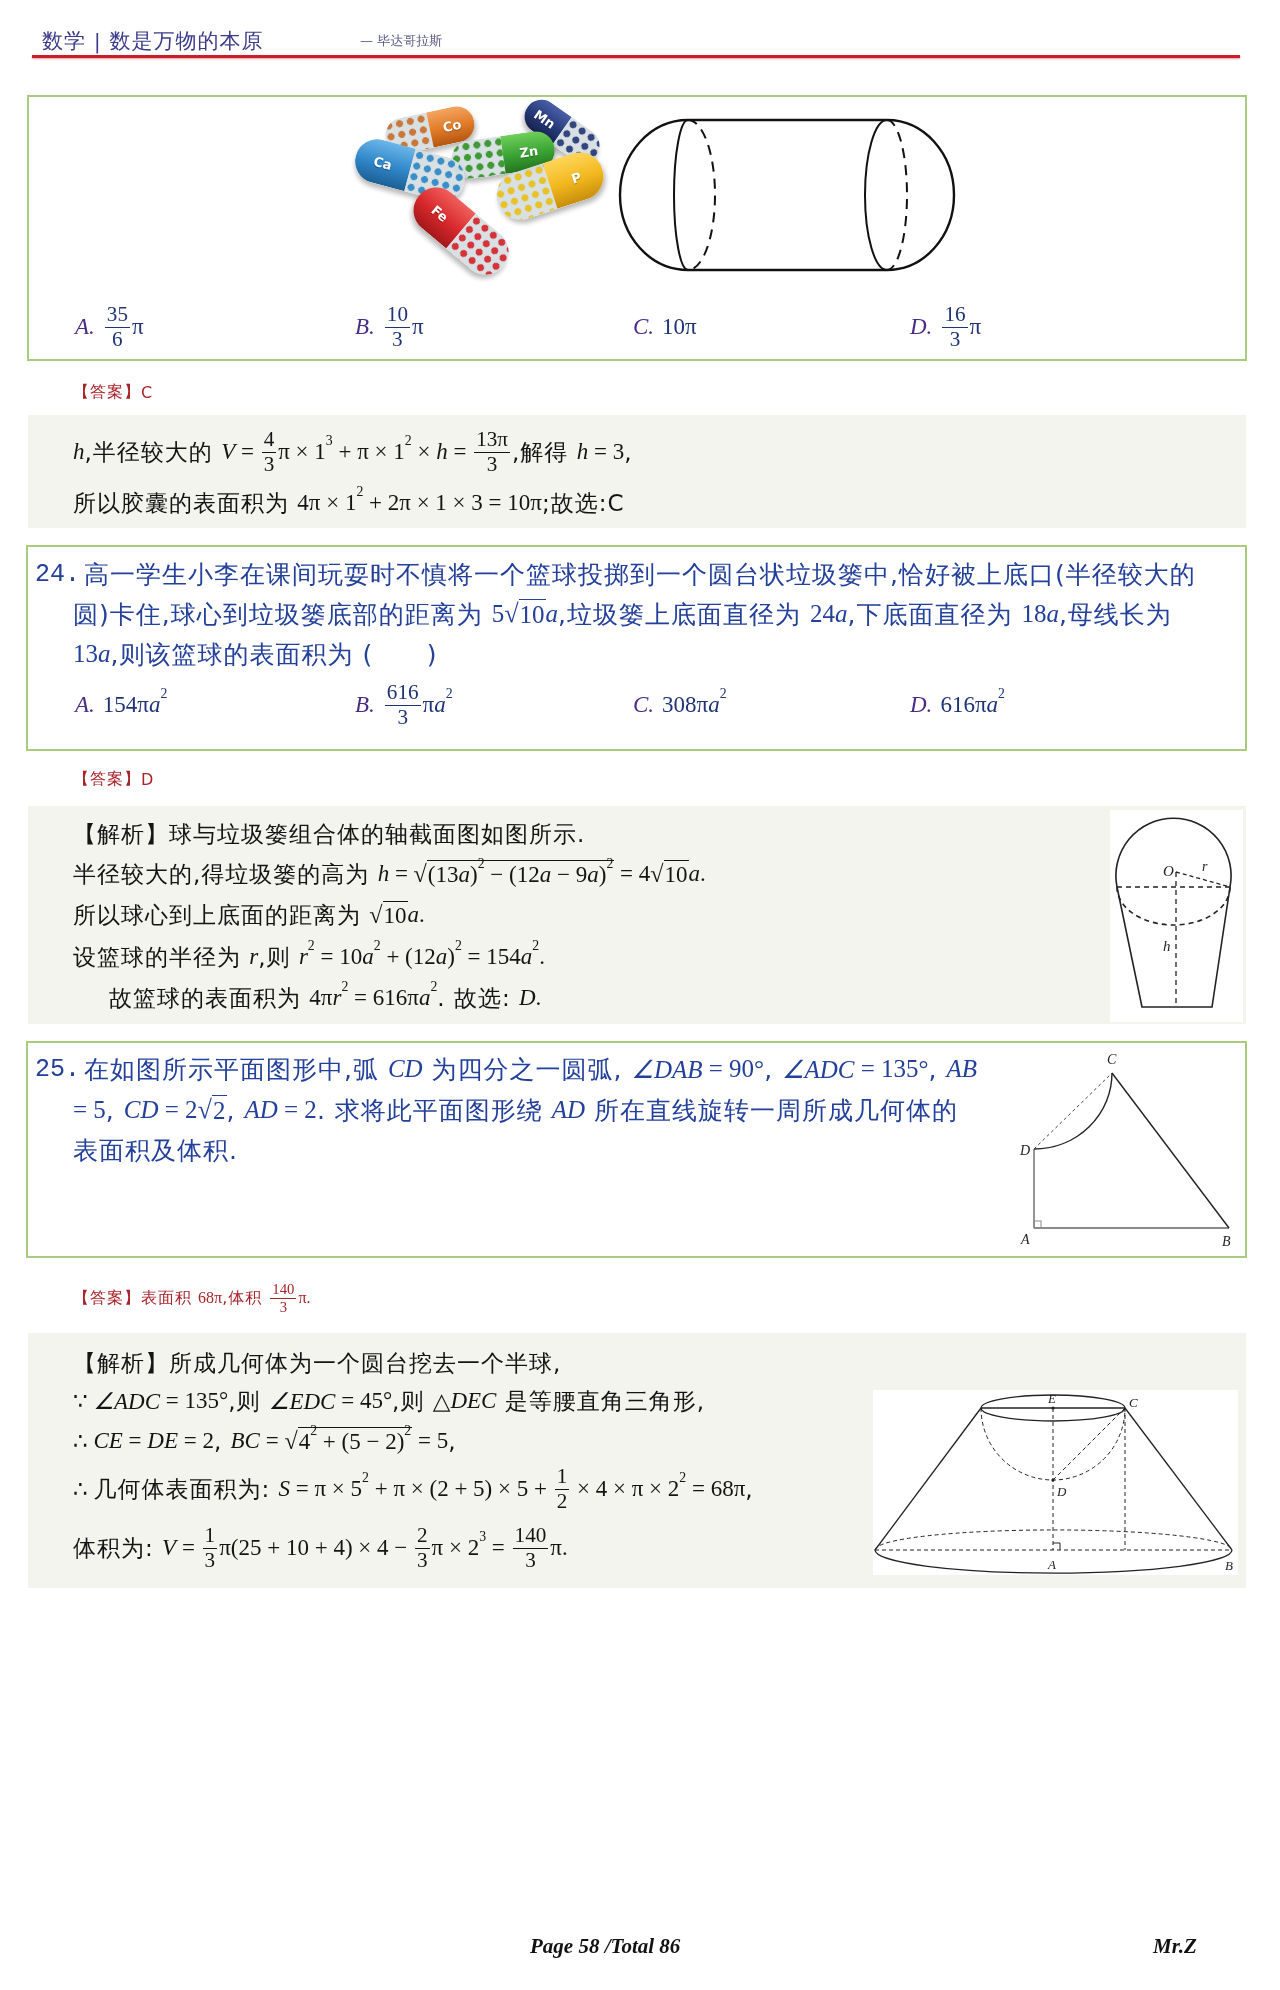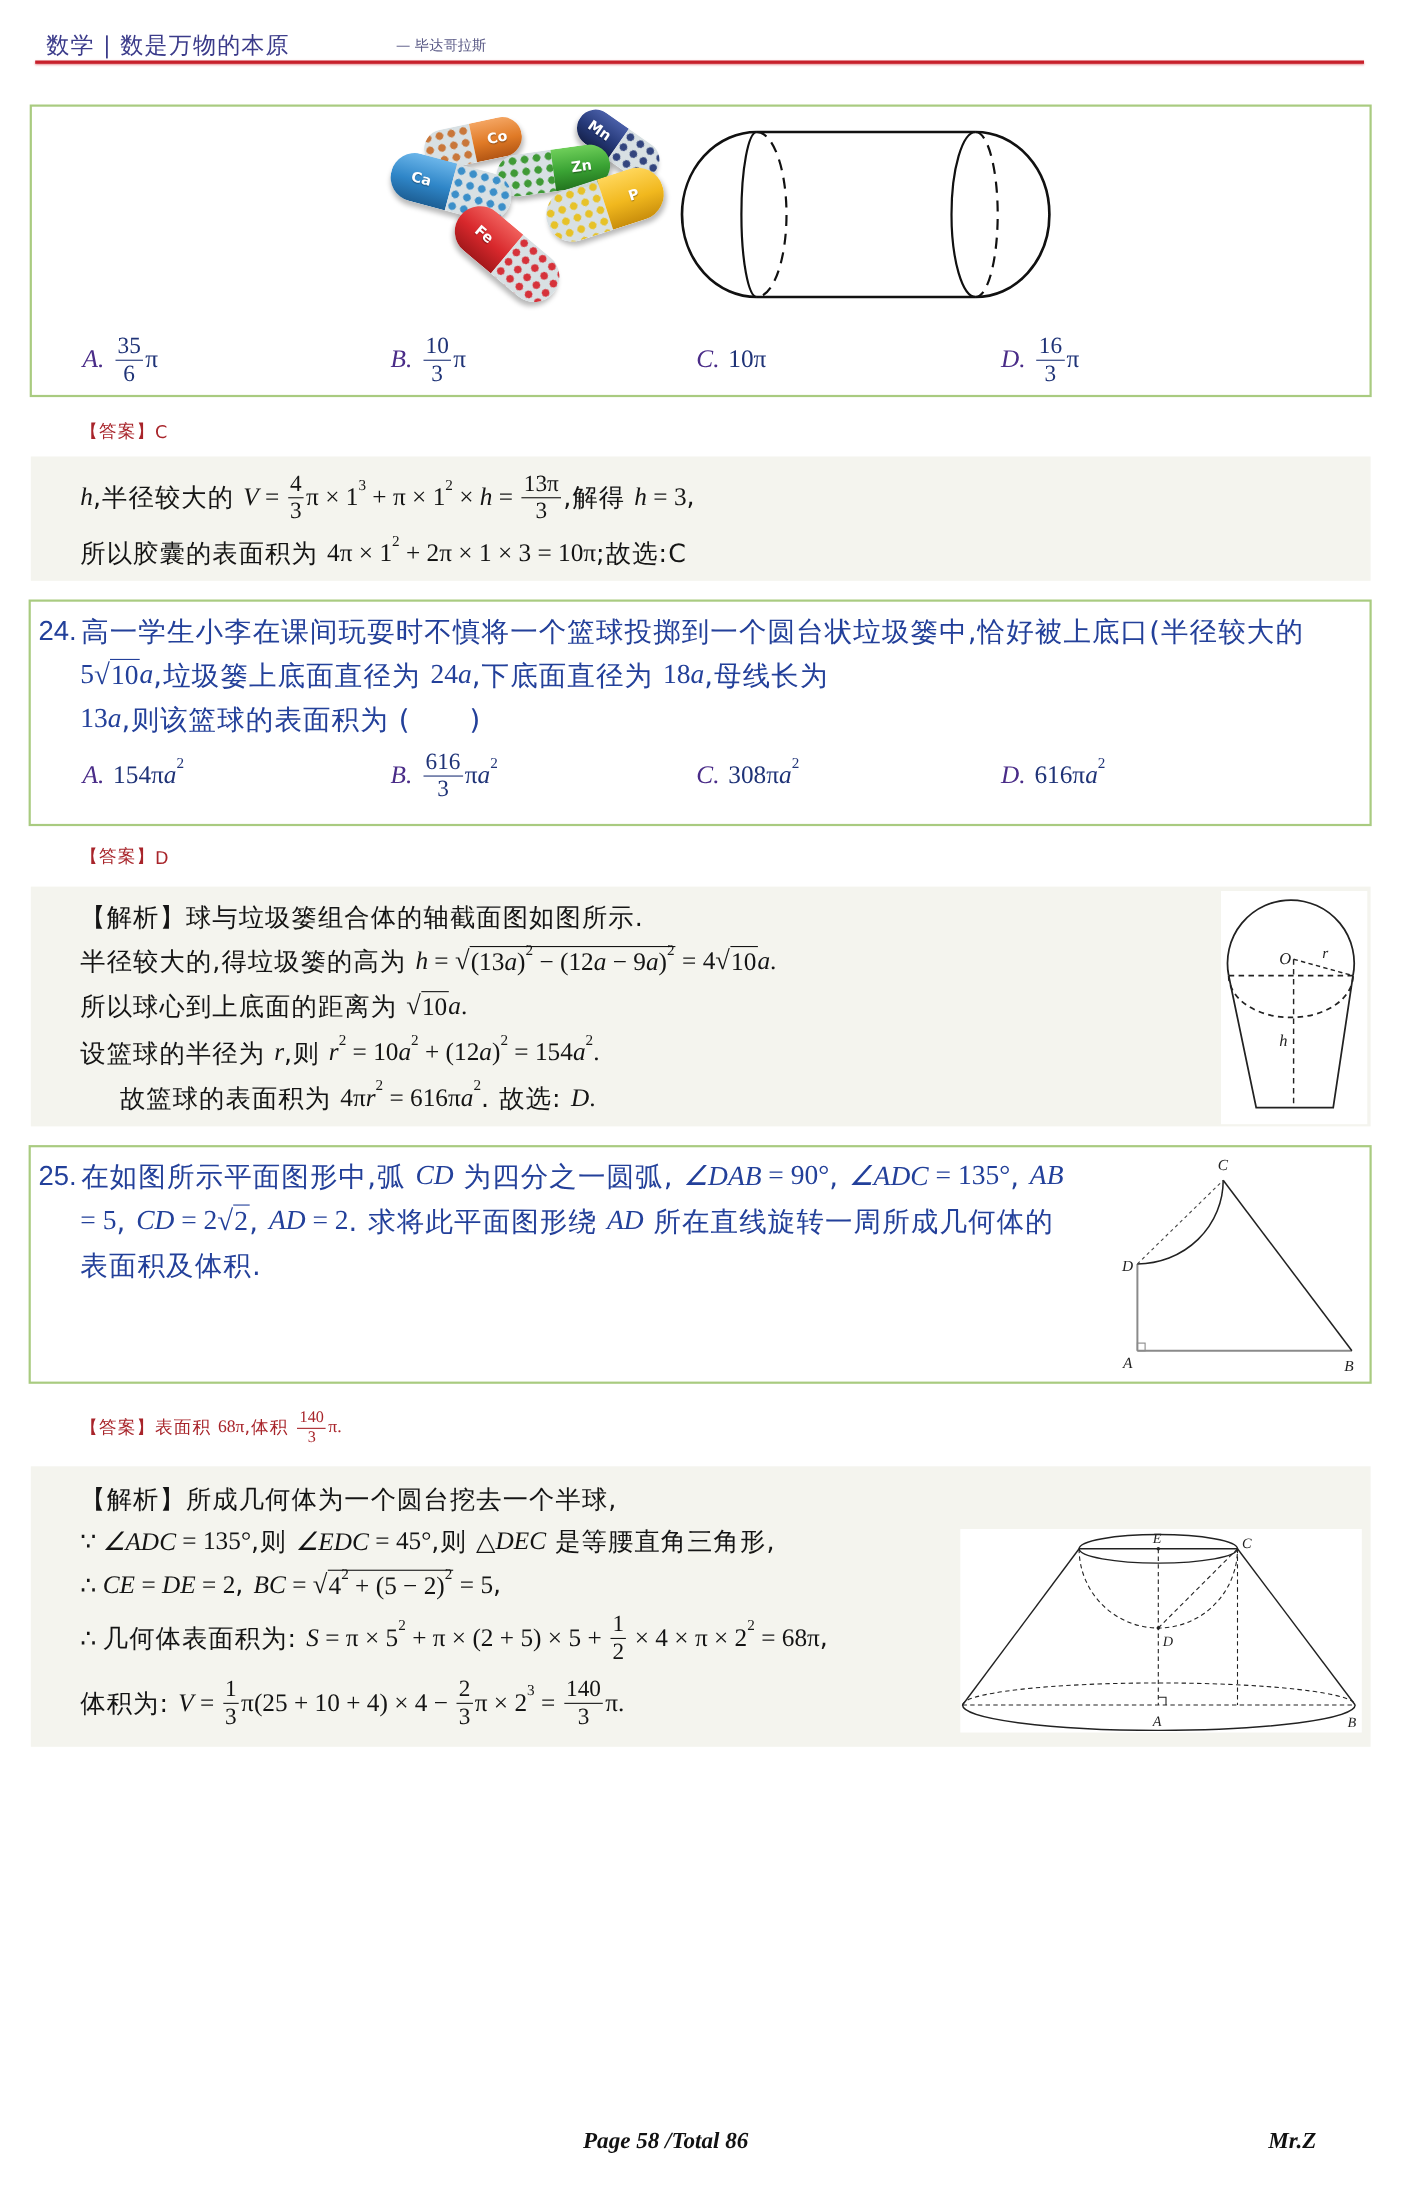--- a/index.html
+++ b/index.html
@@ -14,21 +14,21 @@
 .header-sub{left:360px;top:32px;font-family:"DejaVu Serif",serif;font-size:13px;color:var(--header_sub);white-space:pre;}
 .header-rule{left:32px;top:55px;width:1208px;height:3px;background:var(--accent_red);box-shadow:0 1px 2px rgba(200,32,43,.45);}
 .qbox{position:absolute;box-sizing:border-box;border:2px solid var(--box_border);background:#fff;}
 .abox{position:absolute;background:var(--analysis_bg);}
 .line{position:absolute;display:flex;align-items:center;height:34px;white-space:nowrap;}
 .rich{display:inline-flex;align-items:center;white-space:nowrap;}
 .rich span{white-space:pre;}
 .q-line{font-size:25px;color:var(--question_text);}
 .a-line{font-size:23px;color:var(--body_text);}
 .ans-line{font-size:16px;color:var(--answer_text);}
-.qnum{font-family:Liberation Sans, sans-serif;margin-right:4px;}
+.qnum{font-family:Liberation Mono, monospace;margin-right:4px;}
 .t{font-family:"DejaVu Sans",sans-serif;letter-spacing:1px;}
 .m{font-family:"Liberation Serif",serif;}
 .mi{font-family:"Liberation Serif",serif;font-style:italic;}
 .sup{font-family:"Liberation Serif",serif;font-size:0.6em;position:relative;top:-0.8em;}
 .frac{display:inline-flex;flex-direction:column;align-items:center;font-family:"Liberation Serif",serif;font-size:0.92em;line-height:1.1;margin:0 2px;}
 .frac .num{border-bottom:1.2px solid currentColor;padding:0 2px;}
 .frac .den{padding:0 2px;}
 .sqrt{display:inline-flex;align-items:center;font-family:"Liberation Serif",serif;}
 .sqrt .rad{font-size:1.05em;}
 .sqrt .radicand{display:inline-flex;align-items:center;border-top:1.3px solid currentColor;padding:1px 1px 0 1px;line-height:1.1;}
@@ -181,20 +181,21 @@
 
 <div class="qbox" style="left:26px;top:545px;width:1221px;height:206px;"></div>
 <div class="line q-line" style="left:35px;top:557px;">
   <span class="qnum">24.</span>
   <span class="rich">
       <span class="t">高一学生小李在课间玩耍时不慎将一个篮球投掷到一个圆台状垃圾篓中,恰好被上底口(半径较大的</span>
     </span>
 </div>
 <div class="line q-line" style="left:73px;top:597px;">
   <span class="rich">
+      <span class="t">圆)卡住,球心到垃圾篓底部的距离为 </span>
       <span class="m">5</span>
       <span class="sqrt"><span class="rad">√</span><span class="radicand"><span class="m">10</span></span></span>
       <span class="mi">a</span>
       <span class="t">,垃圾篓上底面直径为 </span>
       <span class="m">24</span>
       <span class="mi">a</span>
       <span class="t">,下底面直径为 </span>
       <span class="m">18</span>
       <span class="mi">a</span>
       <span class="t">,母线长为</span>

